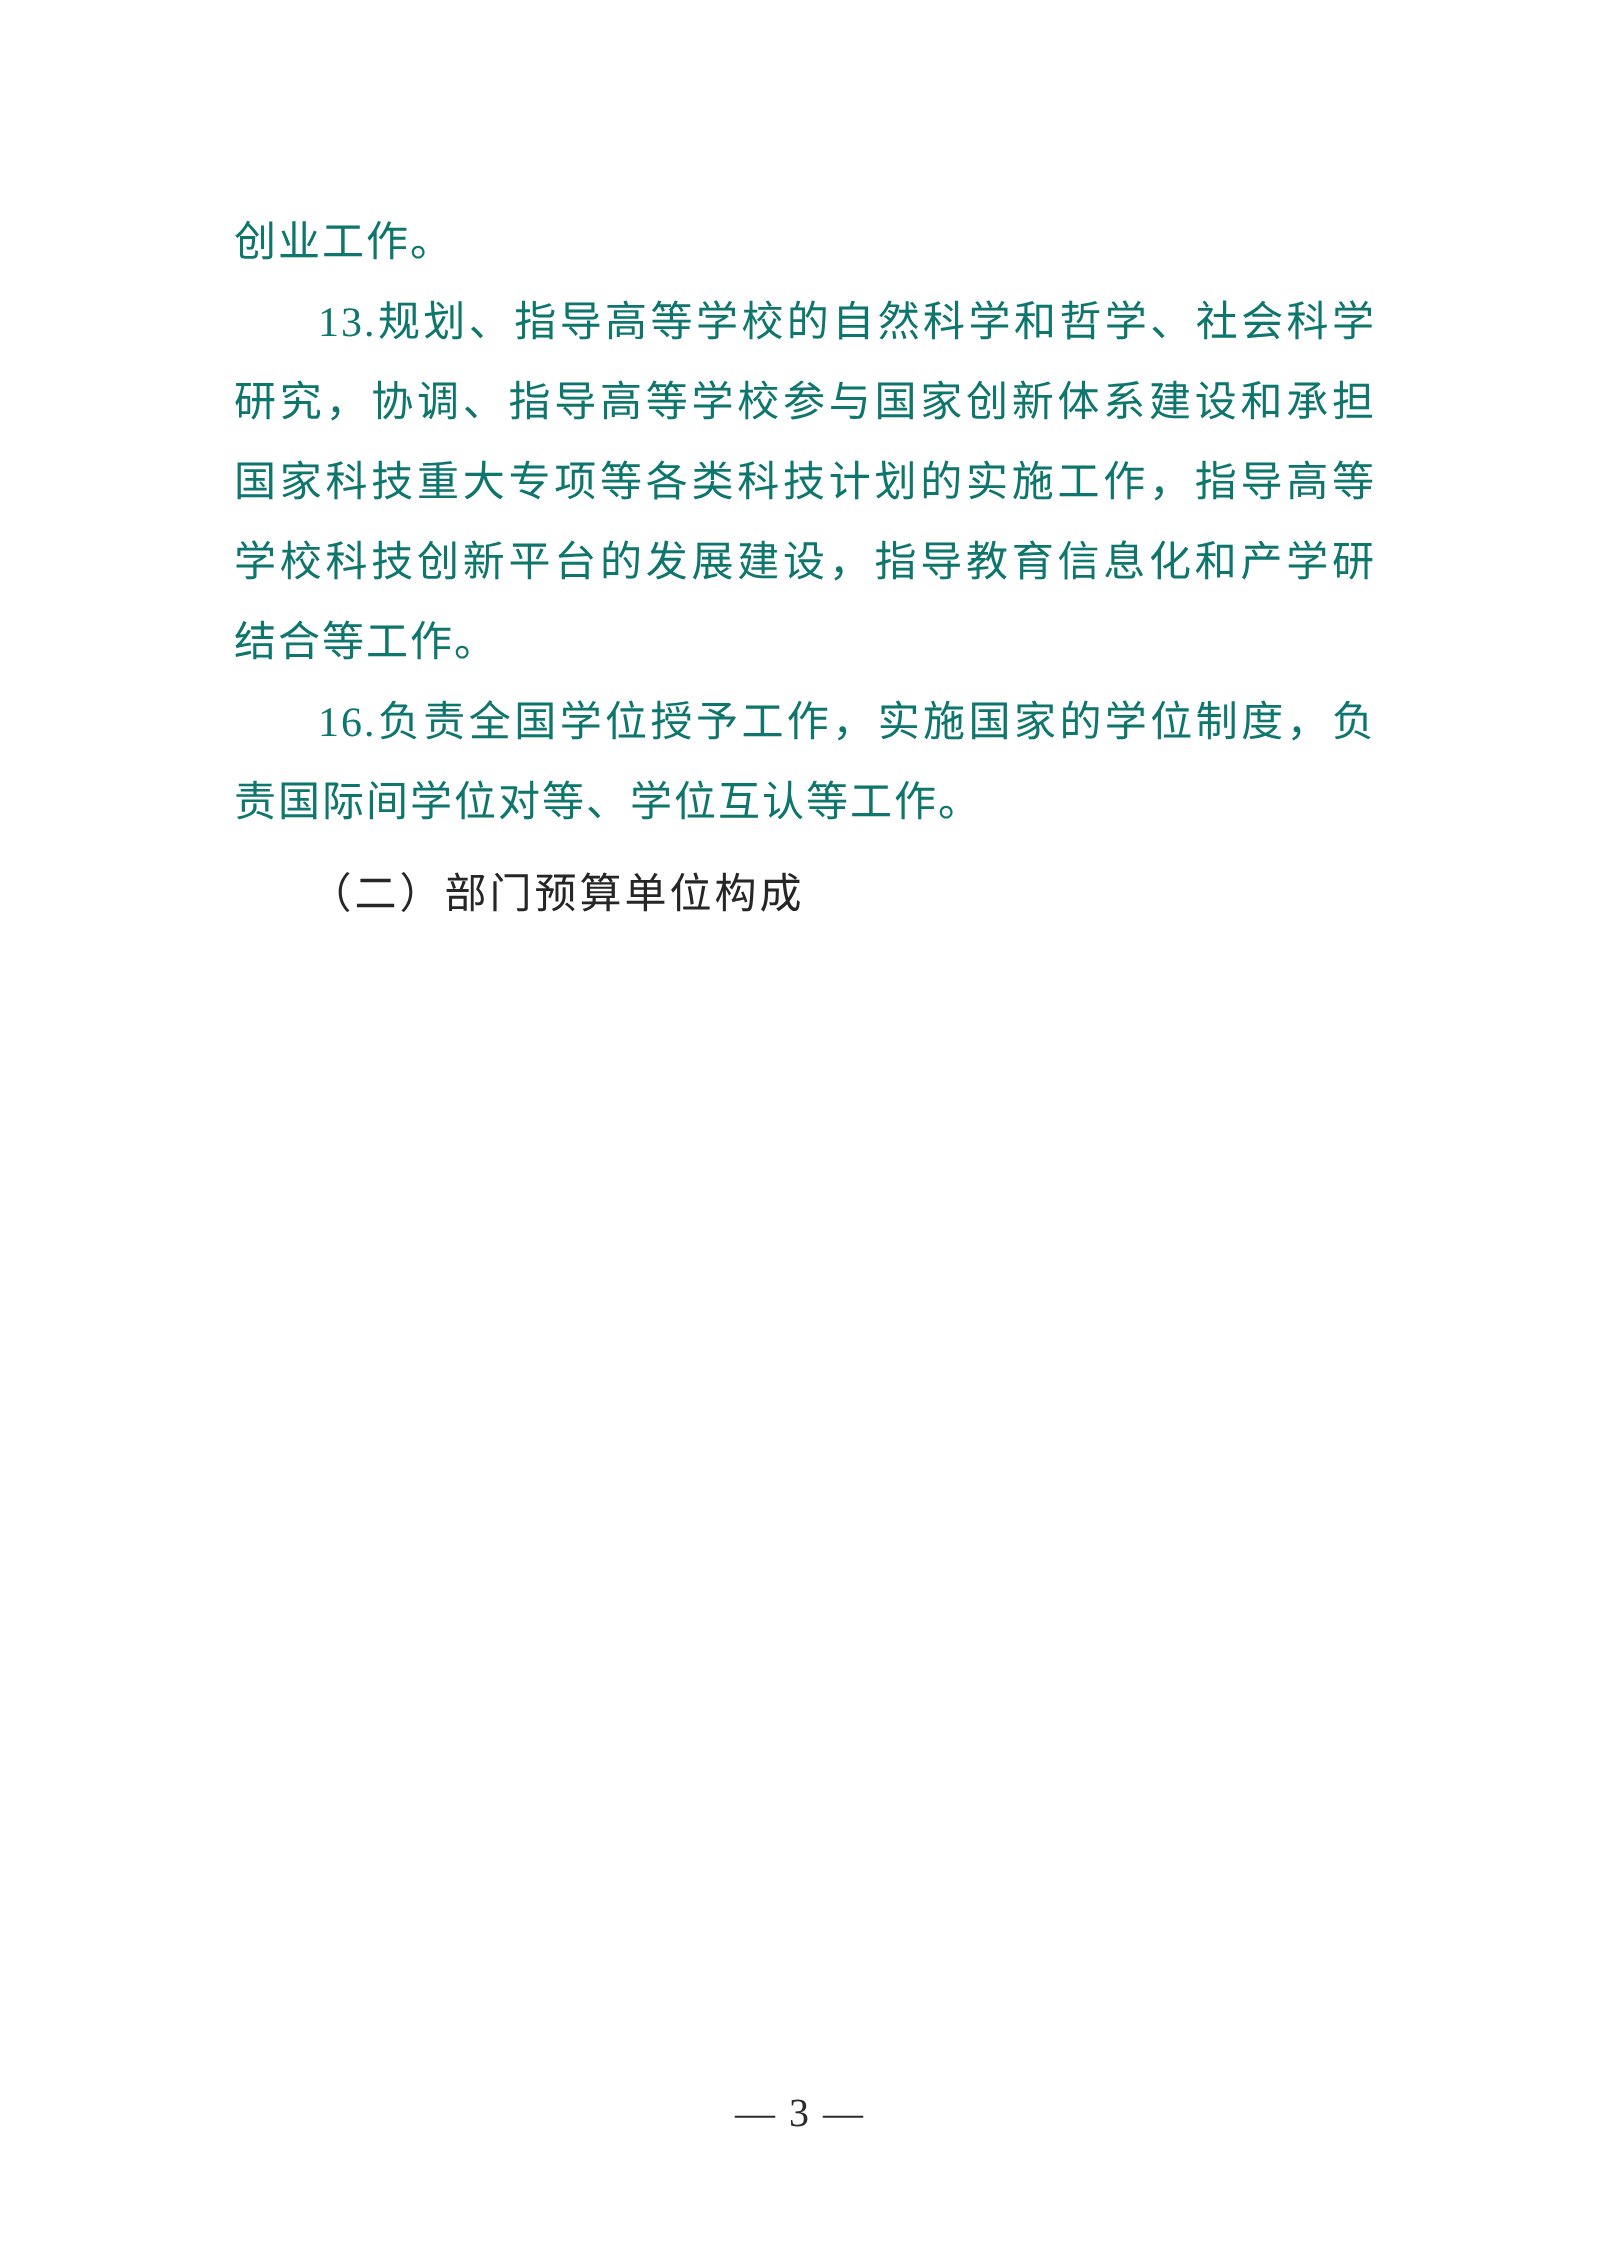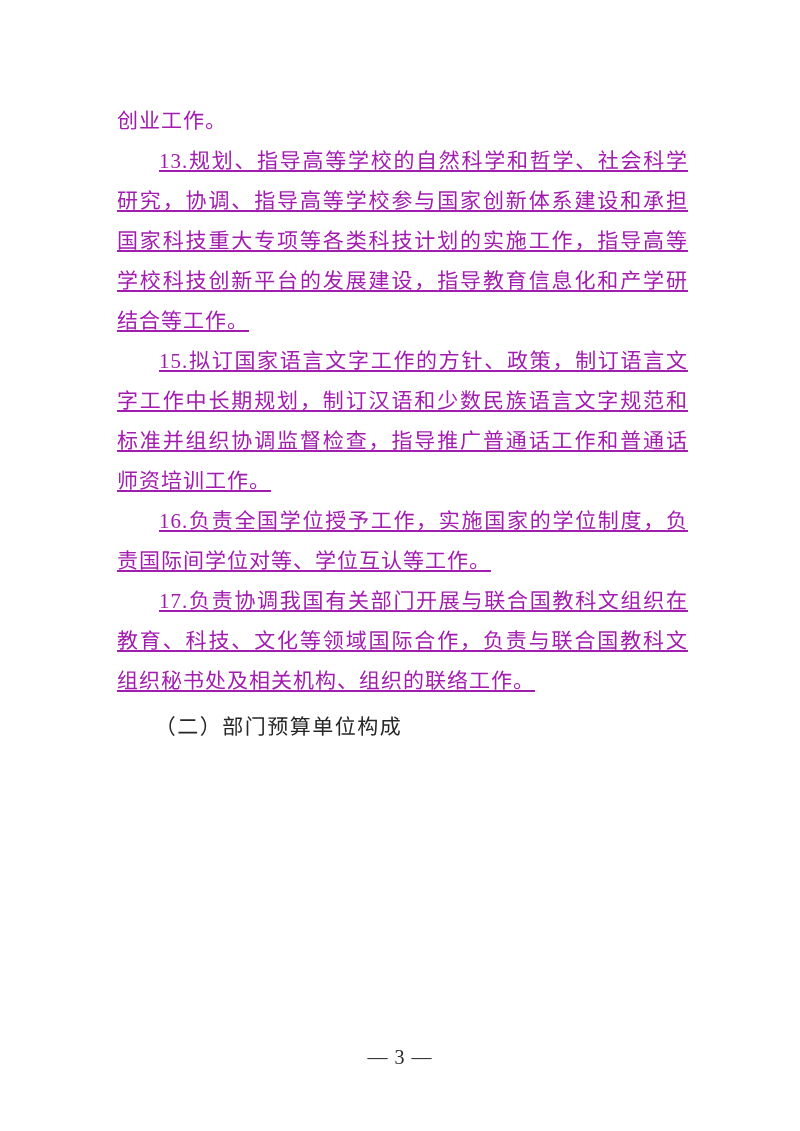--- a/index.html
+++ b/index.html
@@ -22,24 +22,24 @@
     top: 101px;
     width: 571px;
   }
 
   .para {
     font-size: 21px;
     line-height: 40px;
     letter-spacing: 1px;
     text-align: justify;
     text-justify: inter-ideograph;
-    color: #a21caf;
+    color: #0f766e;
   }
 
-  .para.indent { text-indent: 2em; text-decoration: underline; }
+  .para.indent { text-indent: 2em; }
 
   
   .section-heading {
     font-size: 21px;
     line-height: 40px;
     letter-spacing: 1.5px;
     font-weight: 400;
     text-indent: 1.8em;
     margin-top: 6px;
     margin-bottom: 0;
@@ -64,25 +64,23 @@
 
 <div class="page">
 
   <div class="content">
 
     <p class="para">创业工作。</p>
 
     <p class="para indent">13.规划、指导高等学校的自然科学和哲学、社会科学研究，协调、指导高等学校参与国家创新体系建设和承担国家科技重大专项等各类科技计划的实施工作，指导高等学校科技创新平台的发展建设，指导教育信息化和产学研结合等工作。</p>
 
 
-    <p class="para indent">15.拟订国家语言文字工作的方针、政策，制订语言文字工作中长期规划，制订汉语和少数民族语言文字规范和标准并组织协调监督检查，指导推广普通话工作和普通话师资培训工作。</p>
 
     <p class="para indent">16.负责全国学位授予工作，实施国家的学位制度，负责国际间学位对等、学位互认等工作。</p>
 
-    <p class="para indent">17.负责协调我国有关部门开展与联合国教科文组织在教育、科技、文化等领域国际合作，负责与联合国教科文组织秘书处及相关机构、组织的联络工作。</p>
 
 
     <h3 class="section-heading">（二）部门预算单位构成</h3>
 
 
   </div>
 
   <div class="footer">— 3 —</div>
 
 </div>

